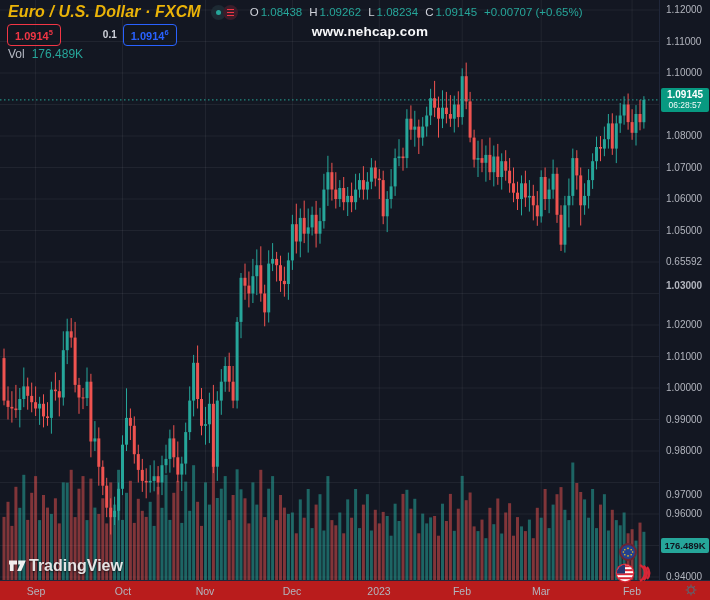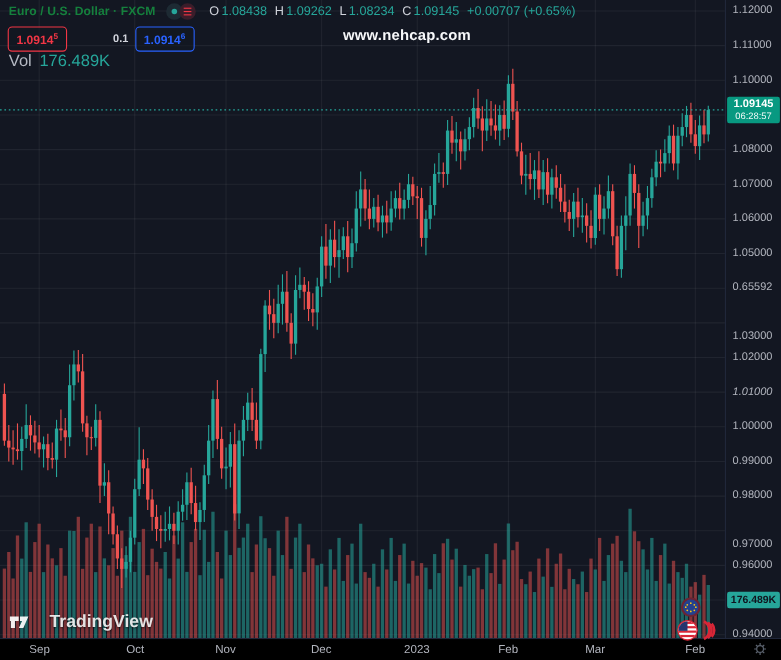--- a/index.html
+++ b/index.html
@@ -7,65 +7,65 @@
   .app {
     position:relative; width:710px; height:600px; overflow:hidden;
     background:#131722;
     font-family:"Liberation Sans", sans-serif;
     -webkit-user-select:none; user-select:none;
   }
   #chart { position:absolute; left:0; top:0; }
 
   
   .legend { position:absolute; left:8px; top:3px; display:flex; align-items:center; gap:8px; z-index:5; }
-  .symbol-title { color:#15803d; font-size:11px; font-weight:700; letter-spacing:.1px; }
+  .symbol-title { color:#eab308; font-size:16px; font-weight:700; letter-spacing:.1px;font-style:italic; }
   .pill { display:flex; align-items:center; margin-left:2px; }
   .pill .c1 { width:15px; height:15px; border-radius:50%; background:#1d2a33; display:flex; align-items:center; justify-content:center; }
   .pill .c1 .dot { width:5px; height:5px; border-radius:50%; background:#26a69a; }
   .pill .c2 { width:15px; height:15px; border-radius:50%; background:#3b1d2a; margin-left:-3px;
               display:flex; flex-direction:column; align-items:center; justify-content:center; gap:2px; }
   .pill .c2 i { display:block; width:7px; height:1px; background:#f23645; }
   .ohlc { display:flex; align-items:center; gap:7px; font-size:11.5px; margin-left:4px; }
   .ohlc .k { color:#d1d4dc; }
   .ohlc .v { color:#26a69a; margin-left:-5px; }
   .ohlc .chg { color:#26a69a; }
 
   .bidask { position:absolute; left:7px; top:24px; display:flex; align-items:center; gap:6px; z-index:5; }
   .quote-badge { border-radius:4px; padding:1px 7px 2px 7px; font-size:11px; font-weight:700; background:rgba(19,23,34,.6); line-height:13px;}
   .quote-badge sup { font-size:7.5px; }
   .bid { border:1px solid #f23645; color:#f23645; }
   .ask { border:1px solid #2962ff; color:#2962ff; }
   .spread { color:#d1d4dc; font-size:10px; font-weight:700;margin-left:36px; }
 
-  .vol-legend { position:absolute; left:8px; top:47px; display:flex; gap:7px; font-size:15px; z-index:5; }
+  .vol-legend { position:absolute; left:8px; top:47px; display:flex; gap:7px; font-size:12px; z-index:5; }
   .vol-legend .k { color:#b6bac4; }
   .vol-legend .v { color:#26a69a; }
 
   .watermark { position:absolute; left:370px; top:24px; transform:translateX(-50%);
     color:#f7f8fa; font-size:13.5px; font-weight:700; z-index:4; letter-spacing:.2px; }
 
   
   .price-axis { position:absolute; left:660px; top:0; width:50px; height:581px; z-index:3; cursor:ns-resize; }
   .pa-label { position:absolute; left:6px; color:#b2b5be; font-size:10px; white-space:nowrap; }
   .price-badge { position:absolute; left:1px; top:88px; width:48px; height:24px; border-radius:2px;
     background:#089981; color:#fff; text-align:center; z-index:4; }
   .price-badge .p { font-size:10px; font-weight:700; line-height:12px; padding-top:1px;}
   .price-badge .cd { font-size:8.5px; line-height:9px; opacity:.95; }
   .volume-badge { position:absolute; left:1px; top:538px; width:48px; height:15px; border-radius:2px;
     background:#26a69a; color:#10141e; font-size:9.5px; font-weight:700; text-align:center; line-height:15px; z-index:4; }
 
-  .time-axis { position:absolute; left:0; top:581px; width:710px; height:19px; z-index:3; cursor:ew-resize; background:#000000;}
+  .time-axis { position:absolute; left:0; top:581px; width:710px; height:19px; z-index:3; cursor:ew-resize; background:#b91c1c;}
   .ta-label { position:absolute; top:4px; transform:translateX(-50%); color:#b2b5be; font-size:10.5px; }
   .sep-h { position:absolute; left:0; top:580px; width:710px; height:1px; background:#20273a; z-index:3;}
   .sep-v { position:absolute; left:659px; top:0; width:1px; height:581px; background:#20273a; z-index:3;}
 
   .gear { position:absolute; left:684px; top:583px; width:14px; height:14px; z-index:4; cursor:pointer; }
 
   
-  .tv-logo { position:absolute; left:8px; top:556px; display:flex; align-items:center; gap:18px; z-index:5;
+  .tv-logo { position:absolute; left:8px; top:556px; display:flex; align-items:center; gap:2px; z-index:5;
     color:rgba(255,255,255,.88); font-size:16px; font-weight:700; text-shadow:0 1px 2px rgba(0,0,0,.6); }
 
   
   .events { position:absolute; left:606px; top:543px; width:46px; height:40px; z-index:5; }
 </style>
 </head>
 <body>
 
 <div class="app" style="background: rgb(19, 23, 34);">
 
@@ -639,23 +639,23 @@
   <div class="price-axis">
     <div id="pa-labels">
         <div class="pa-label" style="top: 4px;">1.12000</div>
         <div class="pa-label" style="top: 36px;">1.11000</div>
         <div class="pa-label" style="top: 67px;">1.10000</div>
         <div class="pa-label" style="top: 130px;">1.08000</div>
         <div class="pa-label" style="top: 162px;">1.07000</div>
         <div class="pa-label" style="top: 193px;">1.06000</div>
         <div class="pa-label" style="top: 225px;">1.05000</div>
         <div class="pa-label" style="top: 256px;">0.65592</div>
-        <div class="pa-label" style="top: 300px;">1.03000</div>
+        <div class="pa-label" style="top: 280px; font-weight: bold;">1.03000</div>
         <div class="pa-label" style="top: 319px;">1.02000</div>
-        <div class="pa-label" style="top: 351px; font-style: italic;">1.01000</div>
+        <div class="pa-label" style="top: 351px;">1.01000</div>
         <div class="pa-label" style="top: 382px;">1.00000</div>
         <div class="pa-label" style="top: 414px;">0.99000</div>
         <div class="pa-label" style="top: 445px;">0.98000</div>
         <div class="pa-label" style="top: 489px;">0.97000</div>
         <div class="pa-label" style="top: 508px;">0.96000</div>
         <div class="pa-label" style="top: 571px;">0.94000</div>
       </div>
     <div class="price-badge" style="top: 88px;">
       <div class="p">1.09145</div>
       <div class="cd">06:28:57</div>

